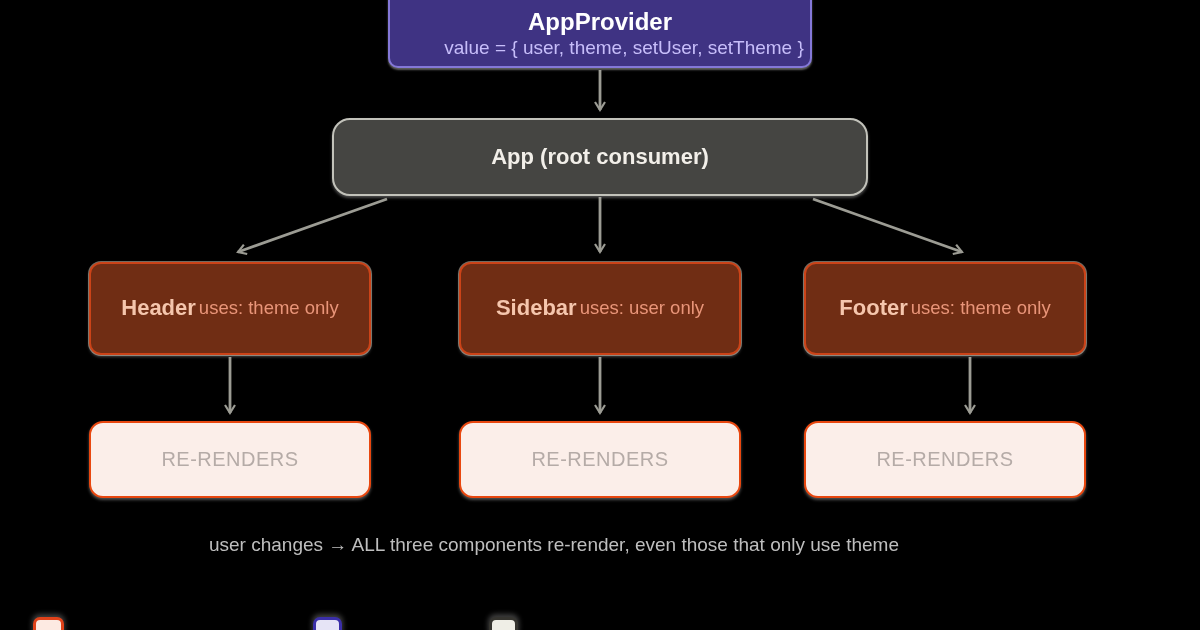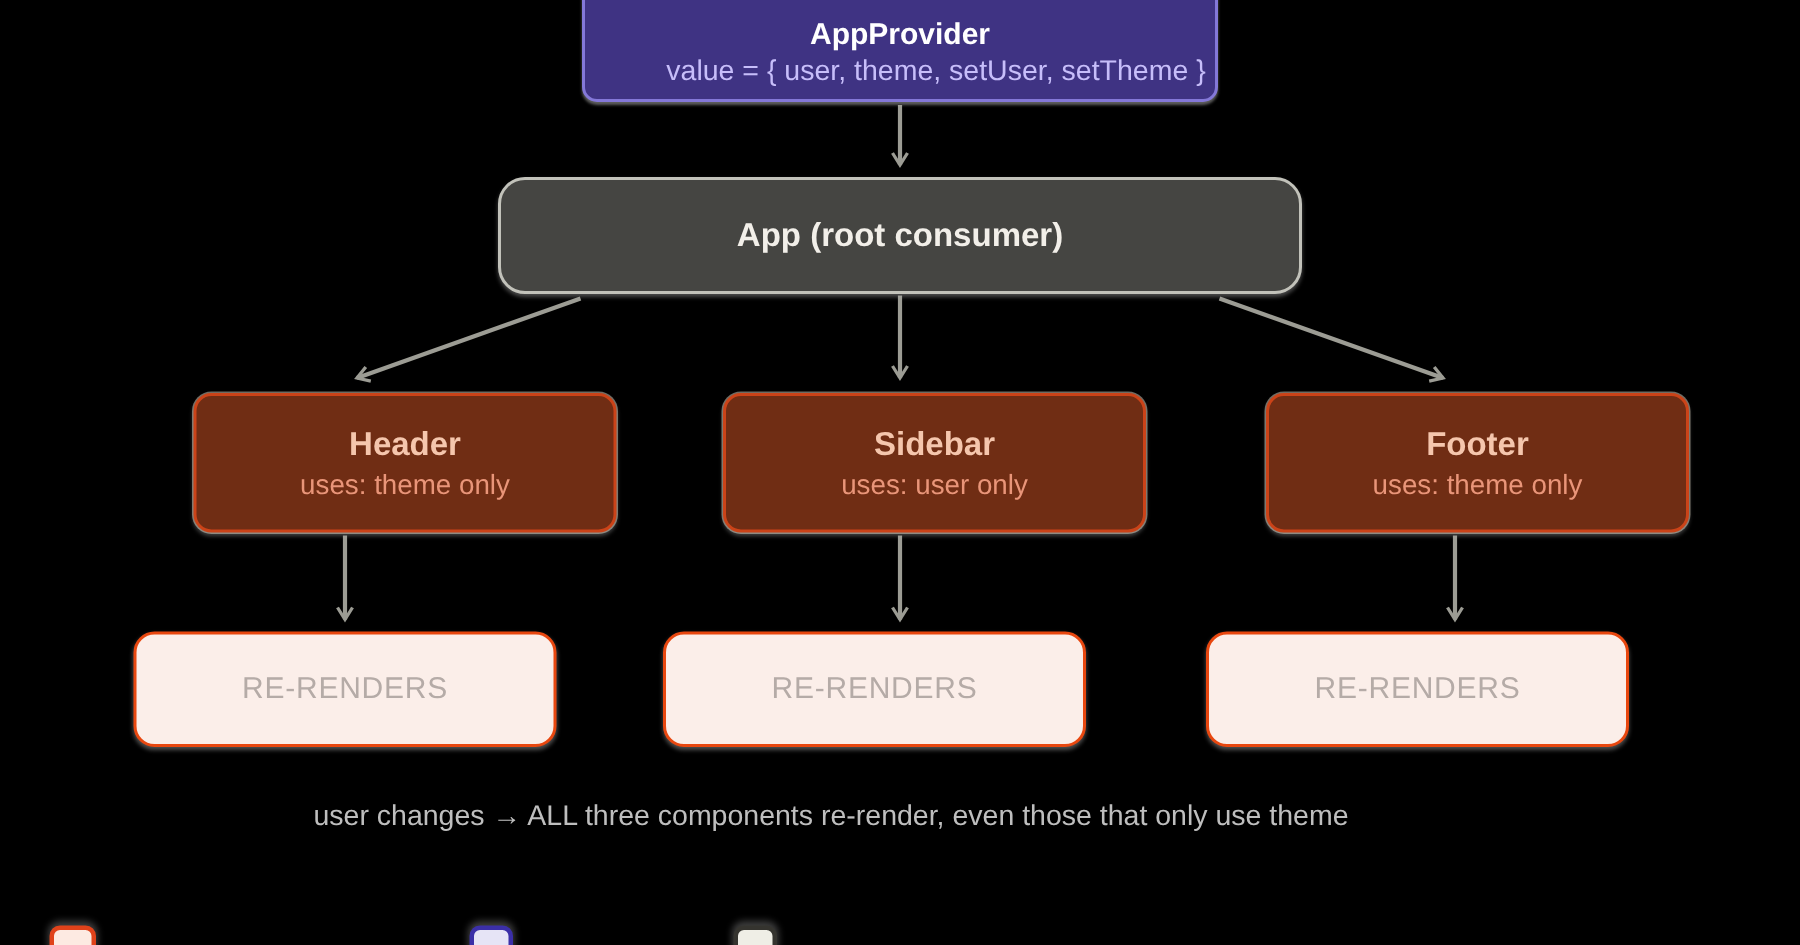--- a/index.html
+++ b/index.html
@@ -16,55 +16,55 @@
 
   .provider{
     left:388px;top:-14px;width:424px;height:82px;
     background:var(--provider_fill);
     border:2px solid var(--provider_border);
     border-radius:10px;
     box-shadow:0 2px 2px rgba(190,190,190,.5);
     display:flex;flex-direction:column;justify-content:flex-end;
     padding-bottom:7px;gap:2px;
   }
-  .provider-title{color:var(--provider_title);font-size:20px;font-weight:bold;line-height:1.15;}
+  .provider-title{color:var(--provider_title);font-size:24px;font-weight:bold;line-height:1.15;}
   .provider-subtitle{color:var(--provider_subtitle);font-size:19px;line-height:1.15;margin-left:48px;}
 
   .root{
     left:332px;top:118px;width:536px;height:78px;
     background:var(--root_fill);
     border:2px solid var(--root_border);
     border-radius:18px;
     box-shadow:0 2px 3px rgba(170,170,170,.45);
     display:flex;align-items:center;justify-content:center;
   }
   .root-label{color:var(--root_text);font-size:22px;font-weight:bold;}
 
   .comp{
     top:262px;width:282px;height:93px;
     background:var(--component_fill);
     border:2px solid var(--component_border);
     border-radius:12px;
     box-shadow:0 0 0 1px rgba(245,235,215,.45),0 2px 3px rgba(170,170,170,.4);
-    display:flex;flex-direction:column;align-items:center;justify-content:center;gap:3px;margin-left:40px;
+    display:flex;flex-direction:row;align-items:center;justify-content:center;gap:3px;
   }
   .comp-title{color:var(--component_title);font-size:22px;font-weight:bold;line-height:1.2;}
   .comp-subtitle{color:var(--component_subtitle);font-size:18.5px;line-height:1.2;text-align:right;}
 
   .rerender{
     top:421px;width:282px;height:77px;
     background:var(--rerender_fill);
     border:2px solid var(--rerender_border);
     border-radius:14px;
     box-shadow:0 2px 3px rgba(160,160,160,.5);
     display:flex;align-items:center;justify-content:center;
   }
   .rerender-label{color:var(--rerender_text);font-size:20px;letter-spacing:.5px;}
 
-  .pos-0{left:89px;} .pos-1{left:442px;} .pos-2{left:804px;}
+  .pos-0{left:89px;} .pos-1{left:459px;} .pos-2{left:804px;}
 
   .caption{
     position:absolute;left:0;width:1108px;text-align:center;
     color:var(--caption);font-size:19px;
     text-shadow:0 1px 1px #000;
     filter:blur(.45px);opacity:.95;
   }
   .caption-1{top:534px;}
   .caption-2{top:567px;}
 

